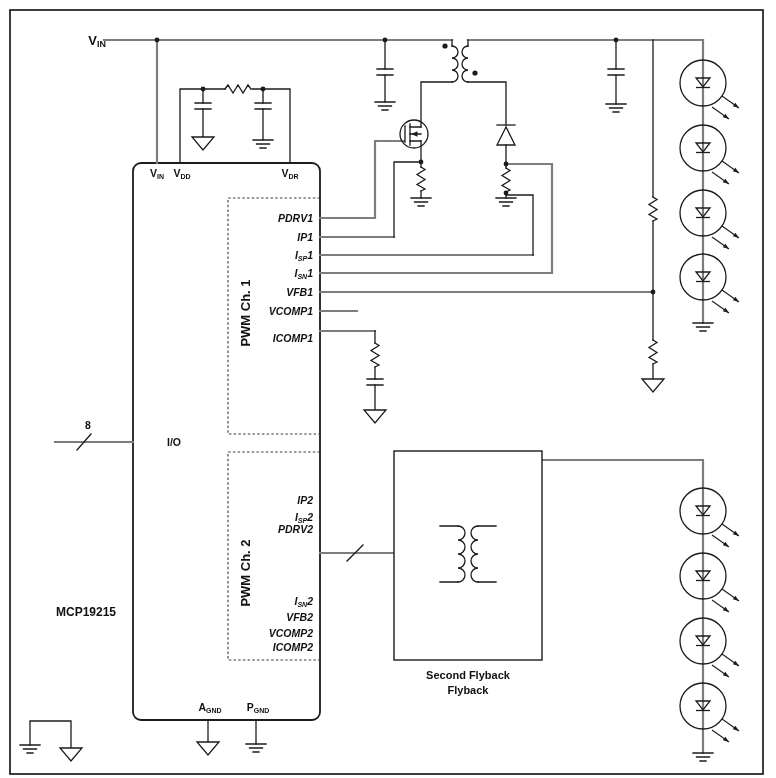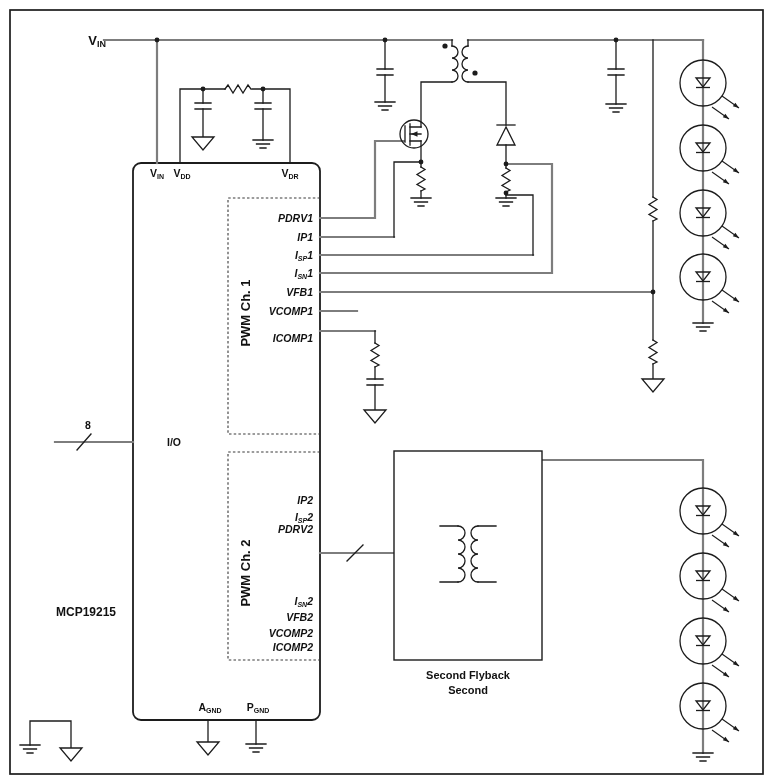--- a/index.html
+++ b/index.html
@@ -223,16 +223,16 @@
 <div class="lbl pin-r" style="top:481px;margin-top:48px;"><span>PDRV2</span><span class="sb"></span><span></span></div>
 <div class="lbl pin-r" style="top:500px;"><span>IP2</span><span class="sb"></span><span></span></div>
 <div class="lbl pin-r" style="top:517px;"><span>I</span><span class="sb">SP</span><span>2</span></div>
 <div class="lbl pin-r" style="top:601px;"><span>I</span><span class="sb">SN</span><span>2</span></div>
 <div class="lbl pin-r" style="top:617px;"><span>VFB2</span><span class="sb"></span><span></span></div>
 <div class="lbl pin-r" style="top:633px;"><span>VCOMP2</span><span class="sb"></span><span></span></div>
 <div class="lbl pin-r" style="top:647px;"><span>ICOMP2</span><span class="sb"></span><span></span></div>
 
 <div class="lbl blocklbl" style="left:468px;top:668px;">
   <div>Second Flyback</div>
-  <div>Second</div>
+  <div>Flyback</div>
 </div>
 
 </div>
 
 </body></html>

